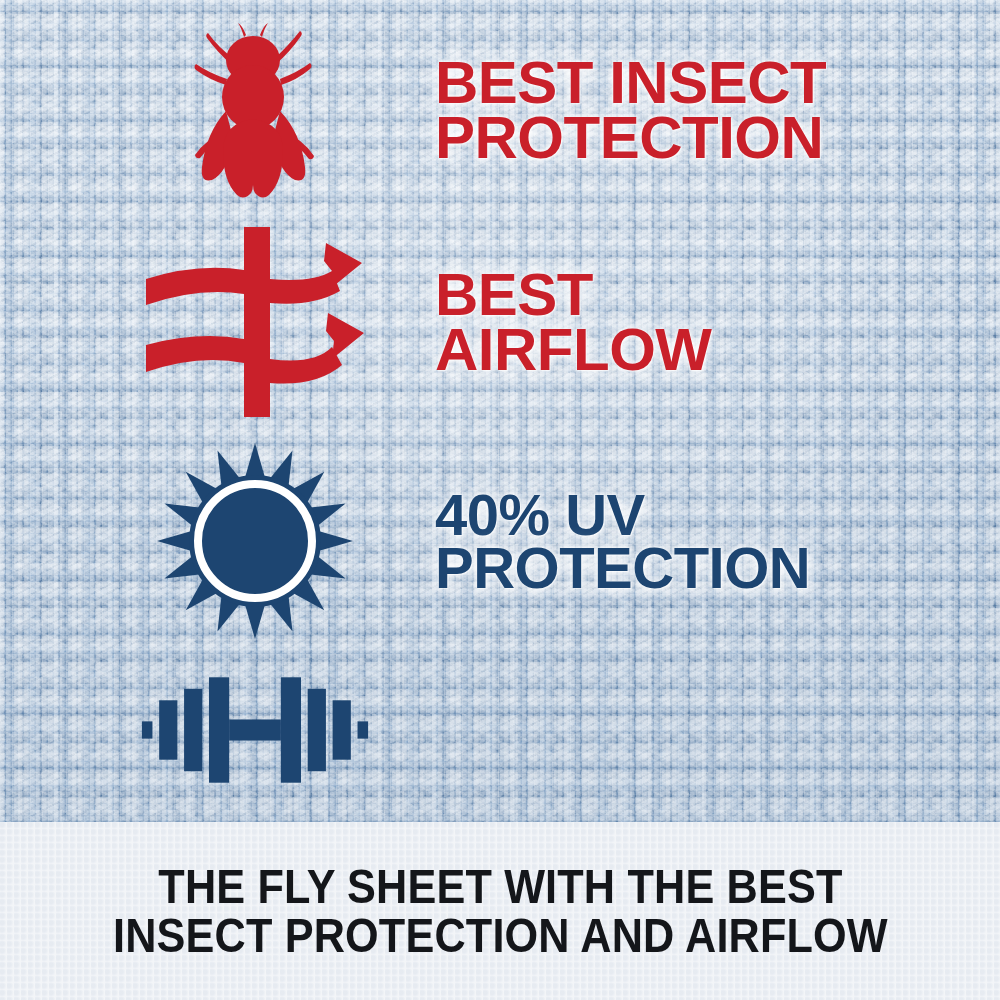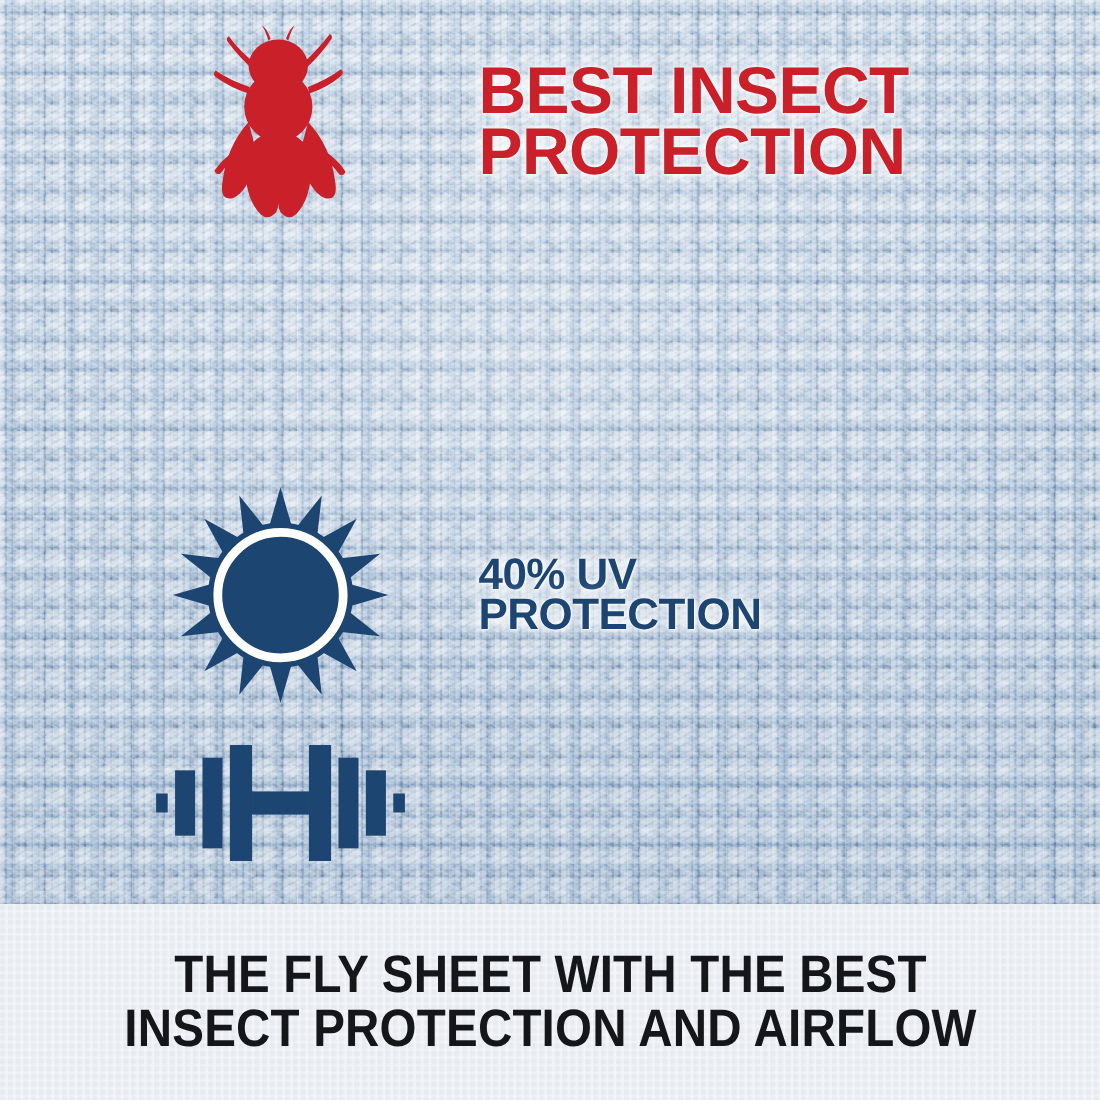--- a/index.html
+++ b/index.html
@@ -112,21 +112,21 @@
   
   #row-airflow { left: 140px; top: 222px; width: 860px; height: 200px; }
   #row-airflow .icon-cell { width: 230px; height: 195px; }
   #row-airflow .text-cell { margin-left: 65px; }
   #row-airflow .headline { font-size: 60px; }
 
   
   #row-uv { left: 140px; top: 436px; width: 860px; height: 210px; }
   #row-uv .icon-cell { width: 230px; height: 205px; }
   #row-uv .text-cell { margin-left: 65px; }
-  #row-uv .headline { font-size: 40px; }
+  #row-uv .headline { font-size: 58px; }
 
   
   #row-durability { left: 140px; top: 640px; width: 860px; height: 180px; }
   #row-durability .icon-cell { width: 230px; height: 165px; }
   #row-durability .text-cell { margin-left: 65px; }
   #row-durability .headline { font-size: 60px; }
 
   
   .caption-band {
     position: absolute;
@@ -196,20 +196,44 @@
           <path d="M83 104 q30 4 30 32 q0 30 -14 44 q-7 6 -14 -2 q-2 -3 -2 -8 q0 5 -2 8 q-7 8 -14 2 q-14 -14 -14 -44 q0 -28 30 -32 z"></path>
         </g>
       </svg>
     </div>
     <div class="text-cell">
       <h2 class="headline red">BEST INSECT
 PROTECTION</h2>
     </div>
   </div>
 
+  <div class="row" id="row-airflow">
+    <div class="icon-cell">
+      <svg width="222" height="190" viewBox="0 0 222 190">
+        <g fill="#c9202a">
+
+          <rect x="100" y="0" width="26" height="190"></rect>
+
+          <path d="M2 52 q52 -16 98 -9 l0 24 q-46 -7 -98 11 z"></path>
+
+          <path d="M126 52 q42 4 62 -8 l8 20 q-28 16 -70 12 z"></path>
+          <path d="M182 16 l36 20 l-32 26 l2 -18 l-8 -10 z"></path>
+
+          <path d="M2 118 q52 -14 98 -6 l0 24 q-46 -9 -98 9 z"></path>
+
+          <path d="M126 132 q44 6 62 -12 l10 18 q-26 22 -72 18 z"></path>
+          <path d="M184 86 l36 20 l-32 26 l2 -18 l-8 -10 z"></path>
+        </g>
+      </svg>
+    </div>
+    <div class="text-cell">
+      <h2 class="headline red">BEST
+AIRFLOW</h2>
+    </div>
+  </div>
 
   <div class="row" id="row-uv">
     <div class="icon-cell">
       <svg width="200" height="200" viewBox="0 0 200 200">
         <g transform="translate(100,100)">
           <g fill="#1d4571">
             <g>
                 <polygon points="0,-98 11,-60 -11,-60"></polygon>
               </g>
             <g transform="rotate(22.5)">

